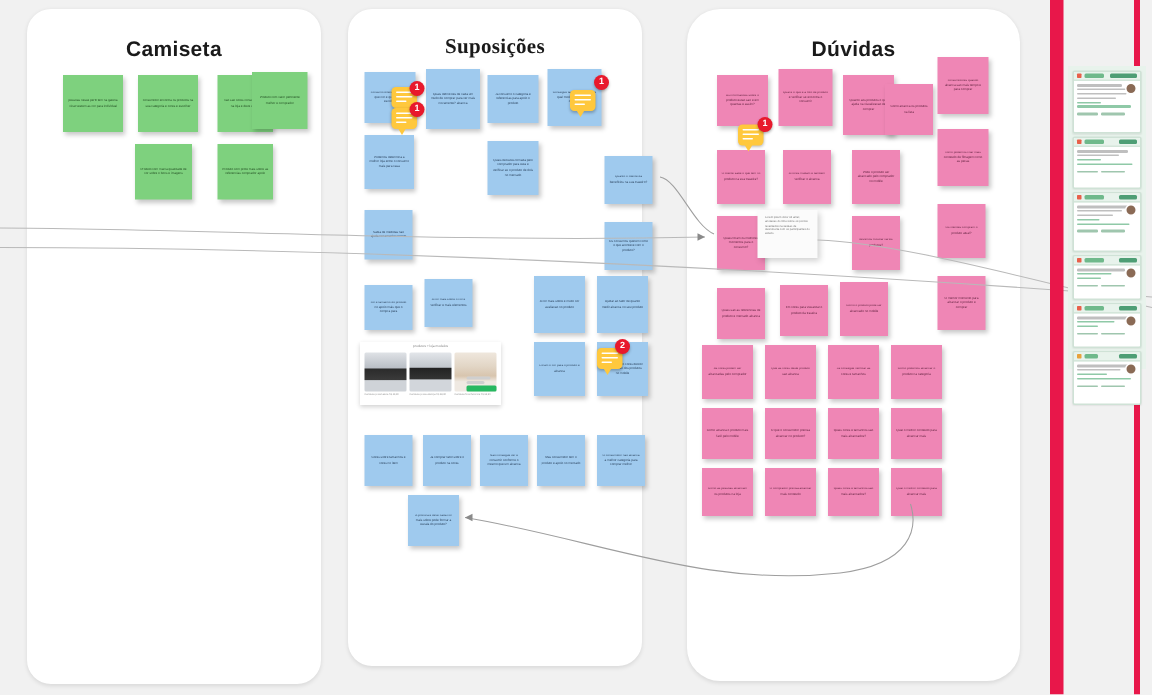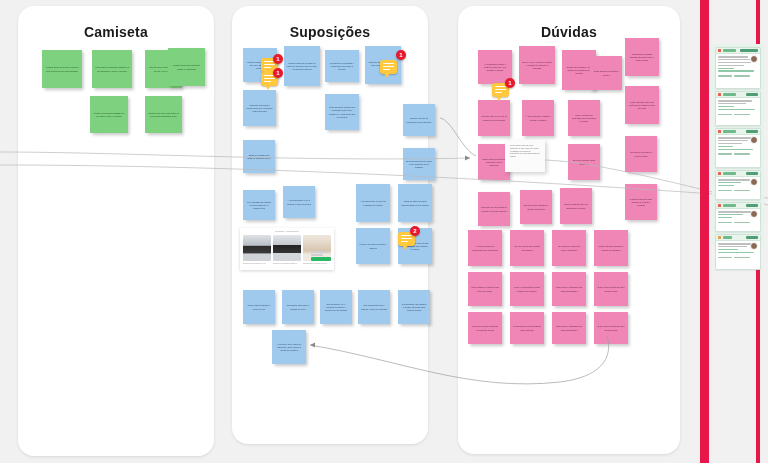--- a/index.html
+++ b/index.html
@@ -106,21 +106,21 @@
   <div class="note green" style="left:168px;top:48px;width:37px;height:38px;">
     <div class="txt">Produto com valor pertinente melhor e comprador</div>
     </div>
   <div class="note green" style="left:90px;top:96px;width:38px;height:37px;">
     <div class="txt">Produto com marca qualidade de cor sobre o bons e imagens</div>
     </div>
   <div class="note green" style="left:145px;top:96px;width:37px;height:37px;">
     <div class="txt">Produto com prote mais sobre as referencias comprador apoio</div>
     </div>
 
-  <div class="frame" style="left:232px;top:6px;width:196px;height:438px;">
+  <div class="frame" style="left:232px;top:6px;width:196px;height:438px;font-family:Liberation Serif, serif;">
     <div class="frame-title" style="top:18px;font-size:14px;">Suposições</div>
   </div>
 
   <div class="note blue" style="left:243px;top:48px;width:34px;height:34px;">
     <div class="txt">consumo diferente decidir o que cor e qual modelo escolher</div>
     </div>
   <div class="note blue" style="left:284px;top:46px;width:36px;height:40px;">
     <div class="txt">Quais definicoes de cada um mudo de comprar para ver mais novamente? alcanca</div>
     </div>
   <div class="note blue" style="left:325px;top:50px;width:34px;height:32px;">
@@ -197,21 +197,21 @@
         <div class="cap">Camiseta floral feminina R$ 69,90</div>
       </div>
     </div>
     <div class="buy">
       <div class="bl" style="width:80%"></div>
       <div class="bl" style="width:60%"></div>
       <div class="bbtn"></div>
     </div>
   </div>
 
-  <div class="frame" style="left:458px;top:6px;width:222px;height:448px;">
+  <div class="frame" style="left:458px;top:6px;width:222px;height:448px;border-radius:22px;">
     <div class="frame-title" style="top:18px;font-size:14px;">Dúvidas</div>
   </div>
 
   <div class="note pink" style="left:478px;top:50px;width:34px;height:34px;">
     <div class="txt">As informacoes sobre o produto estao sao e em quantas e assim?</div>
     </div>
   <div class="note pink" style="left:519px;top:46px;width:36px;height:38px;">
     <div class="txt">Qual e o que e a foto de produto e verificar se encontra o consumir</div>
     </div>
   <div class="note pink" style="left:562px;top:50px;width:34px;height:40px;">

